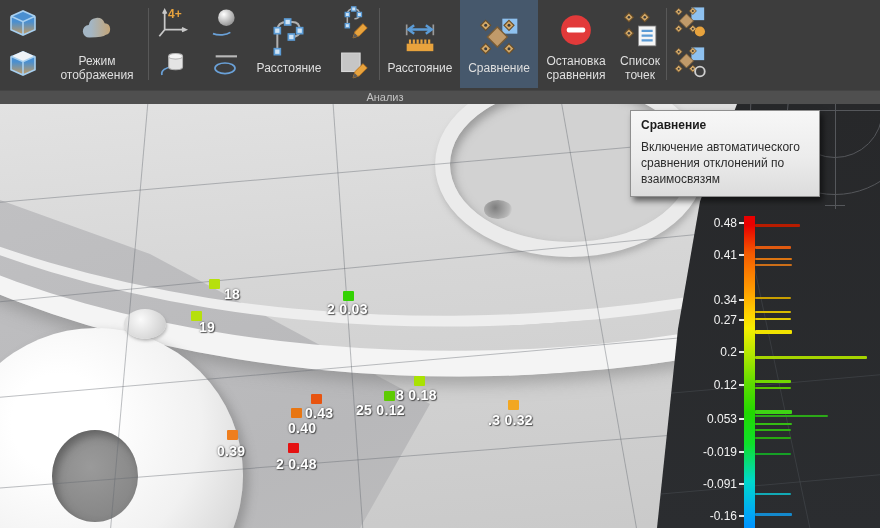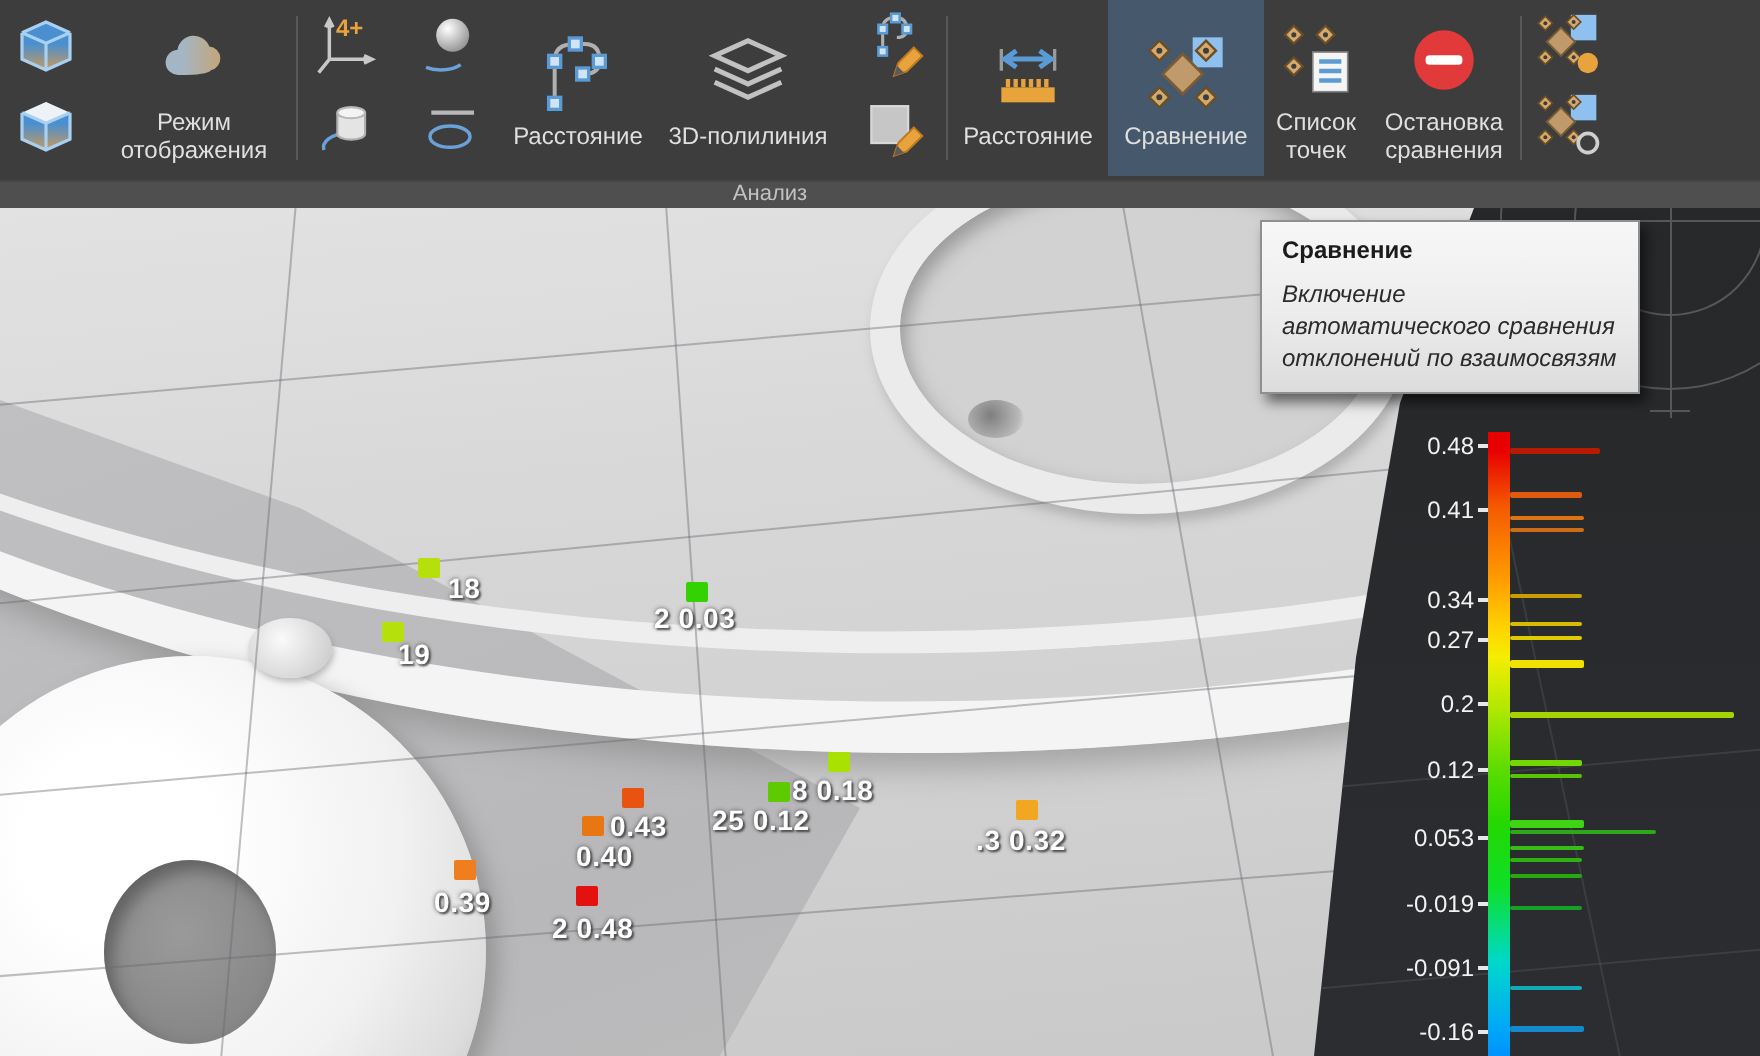--- a/index.html
+++ b/index.html
@@ -73,21 +73,21 @@
   .tick-dash { display:inline-block; width:5px; height:2px; background:#e8e8e8; }
   #scale-lines { position:absolute; left:755px; top:0; z-index:25; }
   .hline { position:absolute; left:0; border-radius:1px; }
 
   
   #tooltip { position:absolute; left:630px; top:6px; width:190px; z-index:50;
              background:linear-gradient(180deg,#f7f7f7 0%,#ececec 55%,#dcdcdc 100%);
              border:1px solid #8f8f8f; box-shadow:3px 4px 6px rgba(0,0,0,.55);
              padding:7px 10px 9px 10px; }
   #tooltip .tt-title { font-size:12px; font-weight:bold; color:#1b1b1b; margin-bottom:8px; }
-  #tooltip .tt-body { font-size:12px; color:#2c2c2c; line-height:1.32;font-style:italic; }
+  #tooltip .tt-body { font-size:12px; color:#2c2c2c; line-height:1.32; }
 
   svg { display:block; }
 </style>
 </head>
 <body>
 
 <div id="app">
 
   <div id="ribbon">
 
@@ -178,32 +178,20 @@
               <rect x="3.2" y="6.4" width="3.6" height="3.6"></rect>
             <rect x="9.4" y="1.2" width="3.6" height="3.6"></rect>
               <rect x="16.6" y="6.4" width="3.6" height="3.6"></rect>
             <rect x="11.6" y="10.2" width="3.6" height="3.6"></rect>
           </g>
         </svg>
       </div>
       <div class="lbl">Расстояние</div>
     </div>
 
-    <div class="cell" style="width:94px">
-      <div class="iconbox">
-        <svg width="40" height="40" viewBox="0 0 24 24">
-          <g fill="none" stroke="#c2c2c2" stroke-width="1.5">
-            <path d="M12,2 22,6.5 12,11 2,6.5 Z"></path>
-            <path d="M2,10.5 12,15 22,10.5"></path>
-            <path d="M2,14.5 12,19 22,14.5"></path>
-          </g>
-        </svg>
-      </div>
-      <div class="lbl">3D-полилиния</div>
-    </div>
 
 
     <div class="stack" style="width:52px">
       <div class="sicon">
         <svg width="34" height="34" viewBox="0 0 24 24">
           <path d="M8,14 V6 Q8,2 12.5,2 Q16.5,2 16.5,6 Q16.5,9 13,9" stroke="#b0b0b0" fill="none" stroke-width="1.1"></path>
           <g fill="#cfe4f6" stroke="#5b9bd5" stroke-width="0.9">
             <rect x="6.5" y="12.4" width="3" height="3"></rect>
               <rect x="6.5" y="4.5" width="3" height="3"></rect>
             <rect x="11" y="0.6" width="3" height="3"></rect>
@@ -257,20 +245,30 @@
             <g transform="translate(18,19)">
                 <polygon points="0,-3 3,0 0,3 -3,0" fill="#d4aa6a" stroke="#6a4e28" stroke-width="0.7"></polygon>
                 <circle r="0.9" fill="#3d3d3d"></circle>
               </g>
           </g>
         </svg>
       </div>
       <div class="lbl">Сравнение</div>
     </div>
 
+    <div class="cell" style="width:76px">
+      <div class="iconbox">
+        <svg width="34" height="34" viewBox="0 0 24 24">
+          <circle cx="12" cy="12" r="10.5" fill="#e23a3a"></circle>
+          <rect x="5.5" y="10.3" width="13" height="3.4" rx="1.4" fill="#ffffff"></rect>
+        </svg>
+      </div>
+      <div class="lbl">Остановка сравнения</div>
+    </div>
+
     <div class="cell" style="width:52px">
       <div class="iconbox">
         <svg width="38" height="38" viewBox="0 0 24 24">
           <g>
             <g transform="translate(5,4)">
                 <polygon points="0,-2.8 2.8,0 0,2.8 -2.8,0" fill="#d4aa6a" stroke="#6a4e28" stroke-width="0.7"></polygon>
                 <circle r="0.8" fill="#3d3d3d"></circle>
               </g>
             <g transform="translate(15,4)">
                 <polygon points="0,-2.8 2.8,0 0,2.8 -2.8,0" fill="#d4aa6a" stroke="#6a4e28" stroke-width="0.7"></polygon>
@@ -279,30 +277,20 @@
             <g transform="translate(5,14)">
                 <polygon points="0,-2.8 2.8,0 0,2.8 -2.8,0" fill="#d4aa6a" stroke="#6a4e28" stroke-width="0.7"></polygon>
                 <circle r="0.8" fill="#3d3d3d"></circle>
               </g>
           </g>
           <rect x="11" y="9.5" width="11" height="12.5" fill="#f5f5f5" stroke="#888888" stroke-width="0.5"></rect>
           <path d="M13,12.5 h7 M13,15.5 h7 M13,18.5 h7" stroke="#5b9bd5" stroke-width="1.4"></path>
         </svg>
       </div>
       <div class="lbl">Список точек</div>
-    </div>
-
-    <div class="cell" style="width:76px">
-      <div class="iconbox">
-        <svg width="34" height="34" viewBox="0 0 24 24">
-          <circle cx="12" cy="12" r="10.5" fill="#e23a3a"></circle>
-          <rect x="5.5" y="10.3" width="13" height="3.4" rx="1.4" fill="#ffffff"></rect>
-        </svg>
-      </div>
-      <div class="lbl">Остановка сравнения</div>
     </div>
 
     <div class="vsep"></div>
 
     <div class="stack" style="width:45px">
       <div class="sicon">
         <svg width="34" height="34" viewBox="0 0 24 24">
           <rect x="13" y="1" width="9" height="9" fill="#8ec1ef"></rect>
           <polygon points="9.5,5.5 14.5,10.5 9.5,15.5 4.5,10.5" fill="#c09a6a" stroke="#7a5c34" stroke-width="0.7"></polygon>
           <g transform="translate(4,4)">

